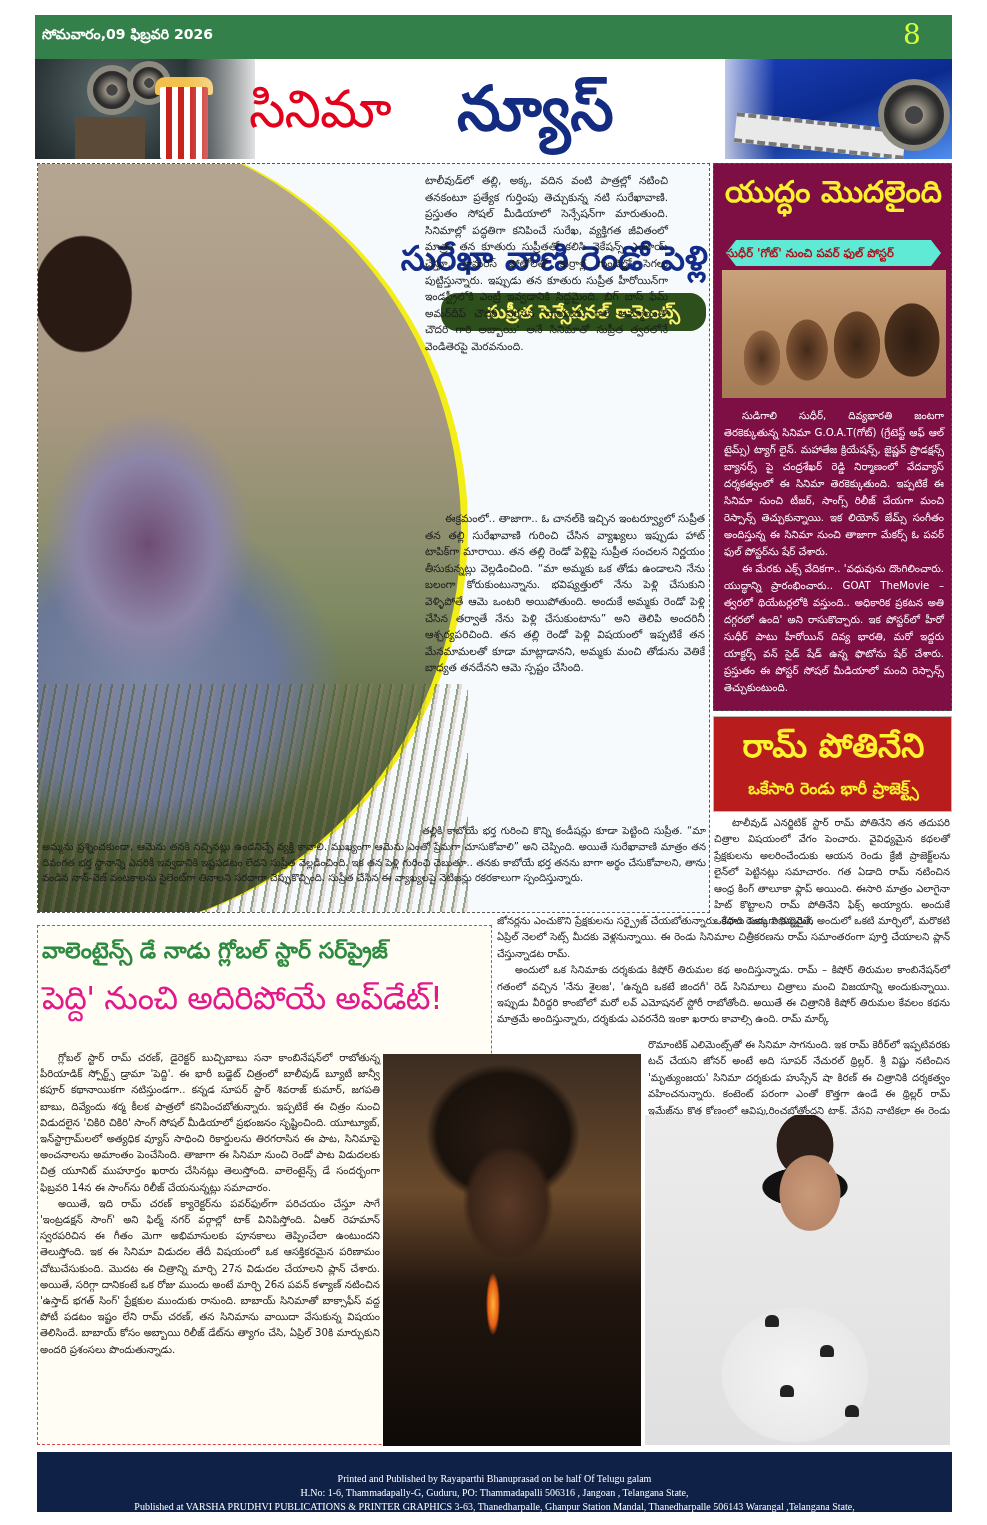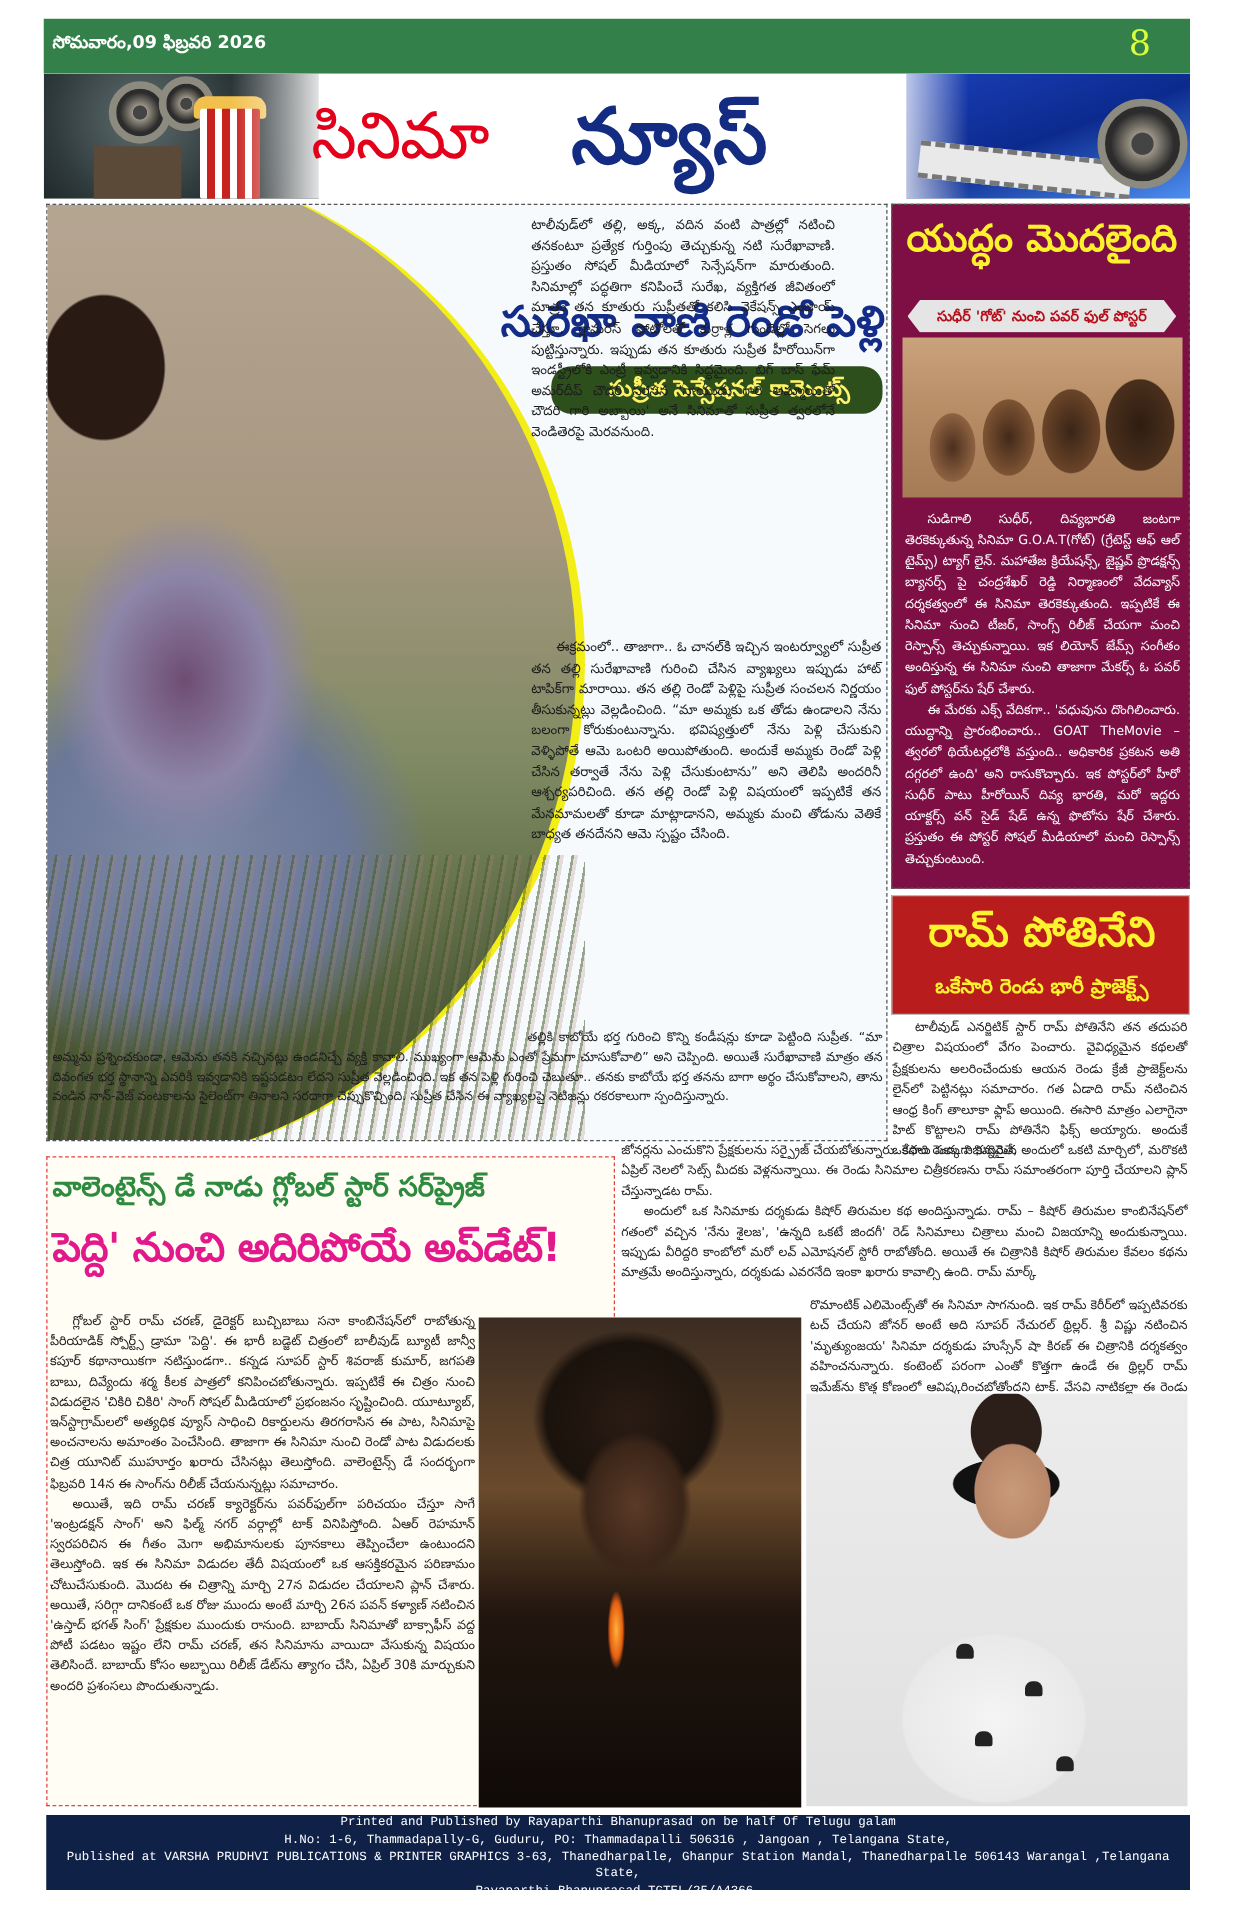--- a/index.html
+++ b/index.html
@@ -53,23 +53,23 @@
     color: #fff36a; font-size: 18px; font-weight: bold; line-height: 38px; text-align: center; padding-left: 20px; }
 
   .body-txt { color: #1c1c1c; font-size: 10.6px; line-height: 16.6px; text-align: justify; }
   #art1-body-right { left: 425px; top: 172px; width: 243px; }
   #art1-body-p2 { left: 300px; top: 455px; width: 368px; }
   #art1-body-bottom { left: 4px; top: 658px; width: 664px; }
 
   
   #goat { left: 713px; top: 163px; width: 239px; height: 548px; background: #7e0f45; border: 1px dashed #555; overflow: hidden; }
   #goat-h { left: 0; top: 8px; width: 239px; text-align: center; color: #fcf12c; font-size: 30px; font-weight: bold; line-height: 40px; }
-  #goat-ribbon { left: 12px; top: 76px; width: 215px; height: 26px; background: #e5e5e5;
+  #goat-ribbon { left: 12px; top: 76px; width: 215px; height: 26px; background: #5eead4;
     clip-path: polygon(0 50%, 10px 0, calc(100% - 10px) 0, 100% 50%, calc(100% - 10px) 100%, 10px 100%);
-    color: #b4101c; font-size: 11.5px; font-weight: bold; line-height: 26px; text-align: center; }
+    color: #b4101c; font-size: 11.5px; font-weight: bold; line-height: 26px; }
   #goat-poster { left: 8px; top: 106px; width: 224px; height: 128px;
     background:
       radial-gradient(ellipse 45px 60px at 190px 70px, #2e1d12 0%, #4a2f1c 60%, transparent 62%),
       radial-gradient(ellipse 38px 55px at 135px 75px, #3a2517 0%, #6a4428 60%, transparent 62%),
       radial-gradient(ellipse 34px 50px at 85px 80px, #43291a 0%, #7d5333 60%, transparent 62%),
       radial-gradient(ellipse 30px 45px at 40px 88px, #4b2f1e 0%, #8e6241 60%, transparent 62%),
       linear-gradient(180deg, #caa27b 0%, #b98f68 40%, #a47b55 100%); }
   #goat-body { left: 10px; top: 243px; width: 220px; color: #ffffff; font-size: 10.2px; line-height: 17px; }
 
   
@@ -84,32 +84,32 @@
       radial-gradient(ellipse 50px 62px at 165px 78px, #c99a79 0%, #b8876a 60%, transparent 62%),
       radial-gradient(ellipse 60px 28px at 160px 72px, #111 0%, #111 70%, transparent 72%),
       radial-gradient(ellipse 40px 45px at 160px 30px, #2c1f19 0%, #2c1f19 70%, transparent 72%),
       radial-gradient(ellipse 120px 110px at 150px 260px, #f4f4f4 0%, #e9e9e9 60%, transparent 62%),
       linear-gradient(180deg, #ececec 0%, #e0e0e0 100%); }
   .heart { position: absolute; width: 14px; height: 12px; background: #222; border-radius: 6px 6px 2px 2px; }
 
   
   #peddi { left: 37px; top: 925px; width: 455px; height: 520px; background: #fffdf4; border: 1px dashed #d44; }
   #peddi-h1 { left: 4px; top: 8px; width: 455px; color: #2d8a3e; font-size: 22px; font-weight: bold; line-height: 34px; white-space: nowrap; }
-  #peddi-h2 { left: 4px; top: 46px; width: 455px; color: #e2188b; font-size: 32px; font-weight: bold; line-height: 52px; white-space: nowrap; letter-spacing: -0.5px; }
+  #peddi-h2 { left: 4px; top: 46px; width: 455px; color: #e2188b; font-size: 32px; font-weight: normal; line-height: 52px; white-space: nowrap; letter-spacing: -0.5px; }
   #peddi-body { left: 40px; top: 1050px; width: 340px; }
   #peddi-photo { left: 383px; top: 1054px; width: 258px; height: 392px;
     background:
       radial-gradient(ellipse 10px 45px at 110px 250px, #ffb238 0%, #e55e12 50%, transparent 70%),
       radial-gradient(ellipse 70px 90px at 125px 150px, #5b3a27 0%, #3a2518 55%, transparent 65%),
       radial-gradient(ellipse 110px 100px at 120px 80px, #2a1c14 0%, #1a120c 60%, transparent 70%),
       linear-gradient(180deg, #3b2c22 0%, #6a4a2b 35%, #22160f 60%, #0f0a07 100%); }
 
   
   #footer { left: 37px; top: 1452px; width: 915px; height: 60px; background: #0f2147; color: #ffffff;
-    font-family: Liberation Mono, monospace; font-size: 10px; line-height: 13.8px; text-align: center; padding-top: 0; }
+    font-family: Liberation Serif, serif; font-size: 10px; line-height: 13.8px; text-align: center; padding-top: 20px; }
 </style>
 </head>
 <body>
 
 <div id="datebar" class="abs"></div>
 <div id="date" class="abs">సోమవారం,09 ఫిబ్రవరి 2026</div>
 <div id="pageno" class="abs">8</div>
 
 <div id="masthead" class="abs">
   <div id="mast-left" class="abs">

